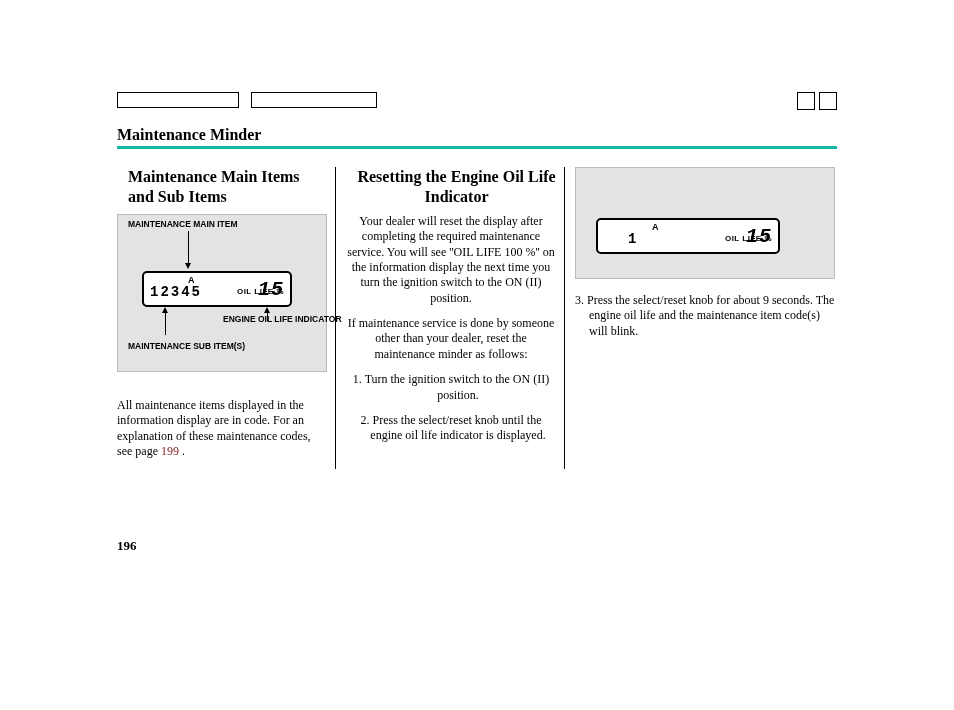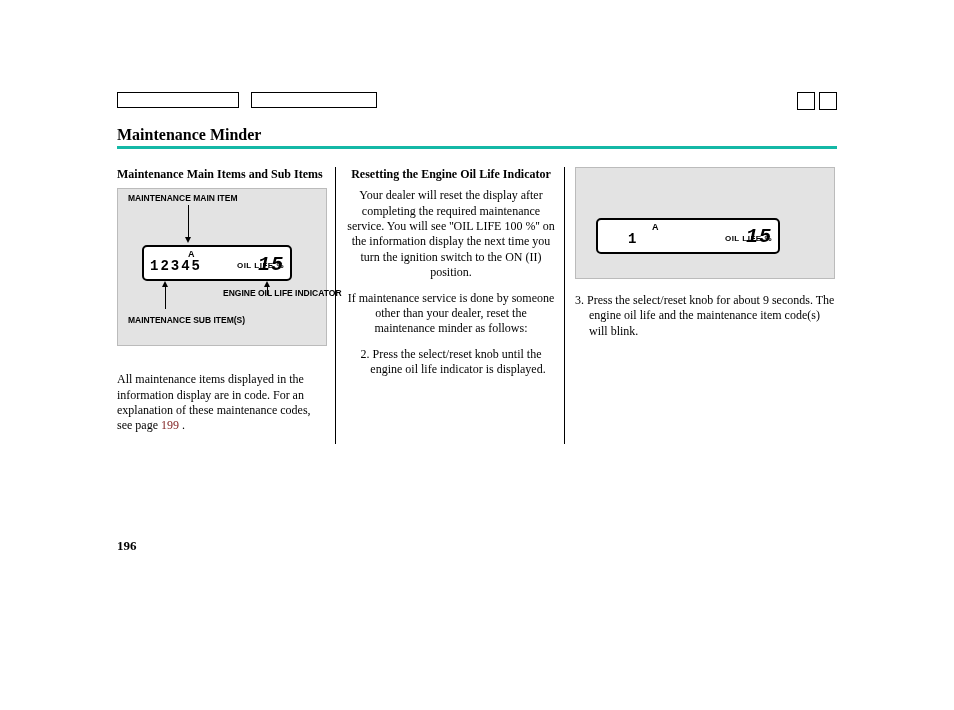--- a/index.html
+++ b/index.html
@@ -49,22 +49,22 @@
   }
   .col {
     font-size: 12px;
     line-height: 1.28;
   }
   .col1 { width: 210px; padding-right: 8px; }
   .col2 { width: 210px; padding-left: 10px; padding-right: 8px; border-left: 1px solid #000; text-align: center; }
   .col3 { width: 260px; padding-left: 10px; border-left: 1px solid #000; }
   .sub-head {
     font-weight: bold;
-    font-size: 12px;
-    margin: 0 0 6px 0;
+    font-size: 16px;
+    margin: 0 0 6px 11px;
   }
   p { margin: 0 0 10px 0; }
   .diagram {
     background: #e3e3e3;
     border: 1px solid #bbb;
     padding: 10px 8px 8px 8px;
     margin-bottom: 26px;
     position: relative;
     height: 138px;
     font-family: Arial, Helvetica, sans-serif;
@@ -199,20 +199,24 @@
 
       <p>
         <span>All maintenance items displayed in the information display are in code. For an explanation of these maintenance codes, see page </span><span class="link">199</span><span> .</span>
       </p>
     </div>
 
     <div class="col col2">
       <div class="sub-head">Resetting the Engine Oil Life Indicator</div>
       <p>Your dealer will reset the display after completing the required maintenance service. You will see ''OIL LIFE 100 %'' on the information display the next time you turn the ignition switch to the ON (II) position.</p>
       <p>If maintenance service is done by someone other than your dealer, reset the maintenance minder as follows:</p>
+      <div class="ol-item">
+        <span>1.</span>
+        <span>Turn the ignition switch to the ON (II) position.</span>
+      </div>
       <div class="ol-item">
         <span>2.</span>
         <span>Press the select/reset knob until the engine oil life indicator is displayed.</span>
       </div>
     </div>
 
     <div class="col col3">
       <div class="diagram2">
         <div class="lcd">
           <div class="lcd-inner">

